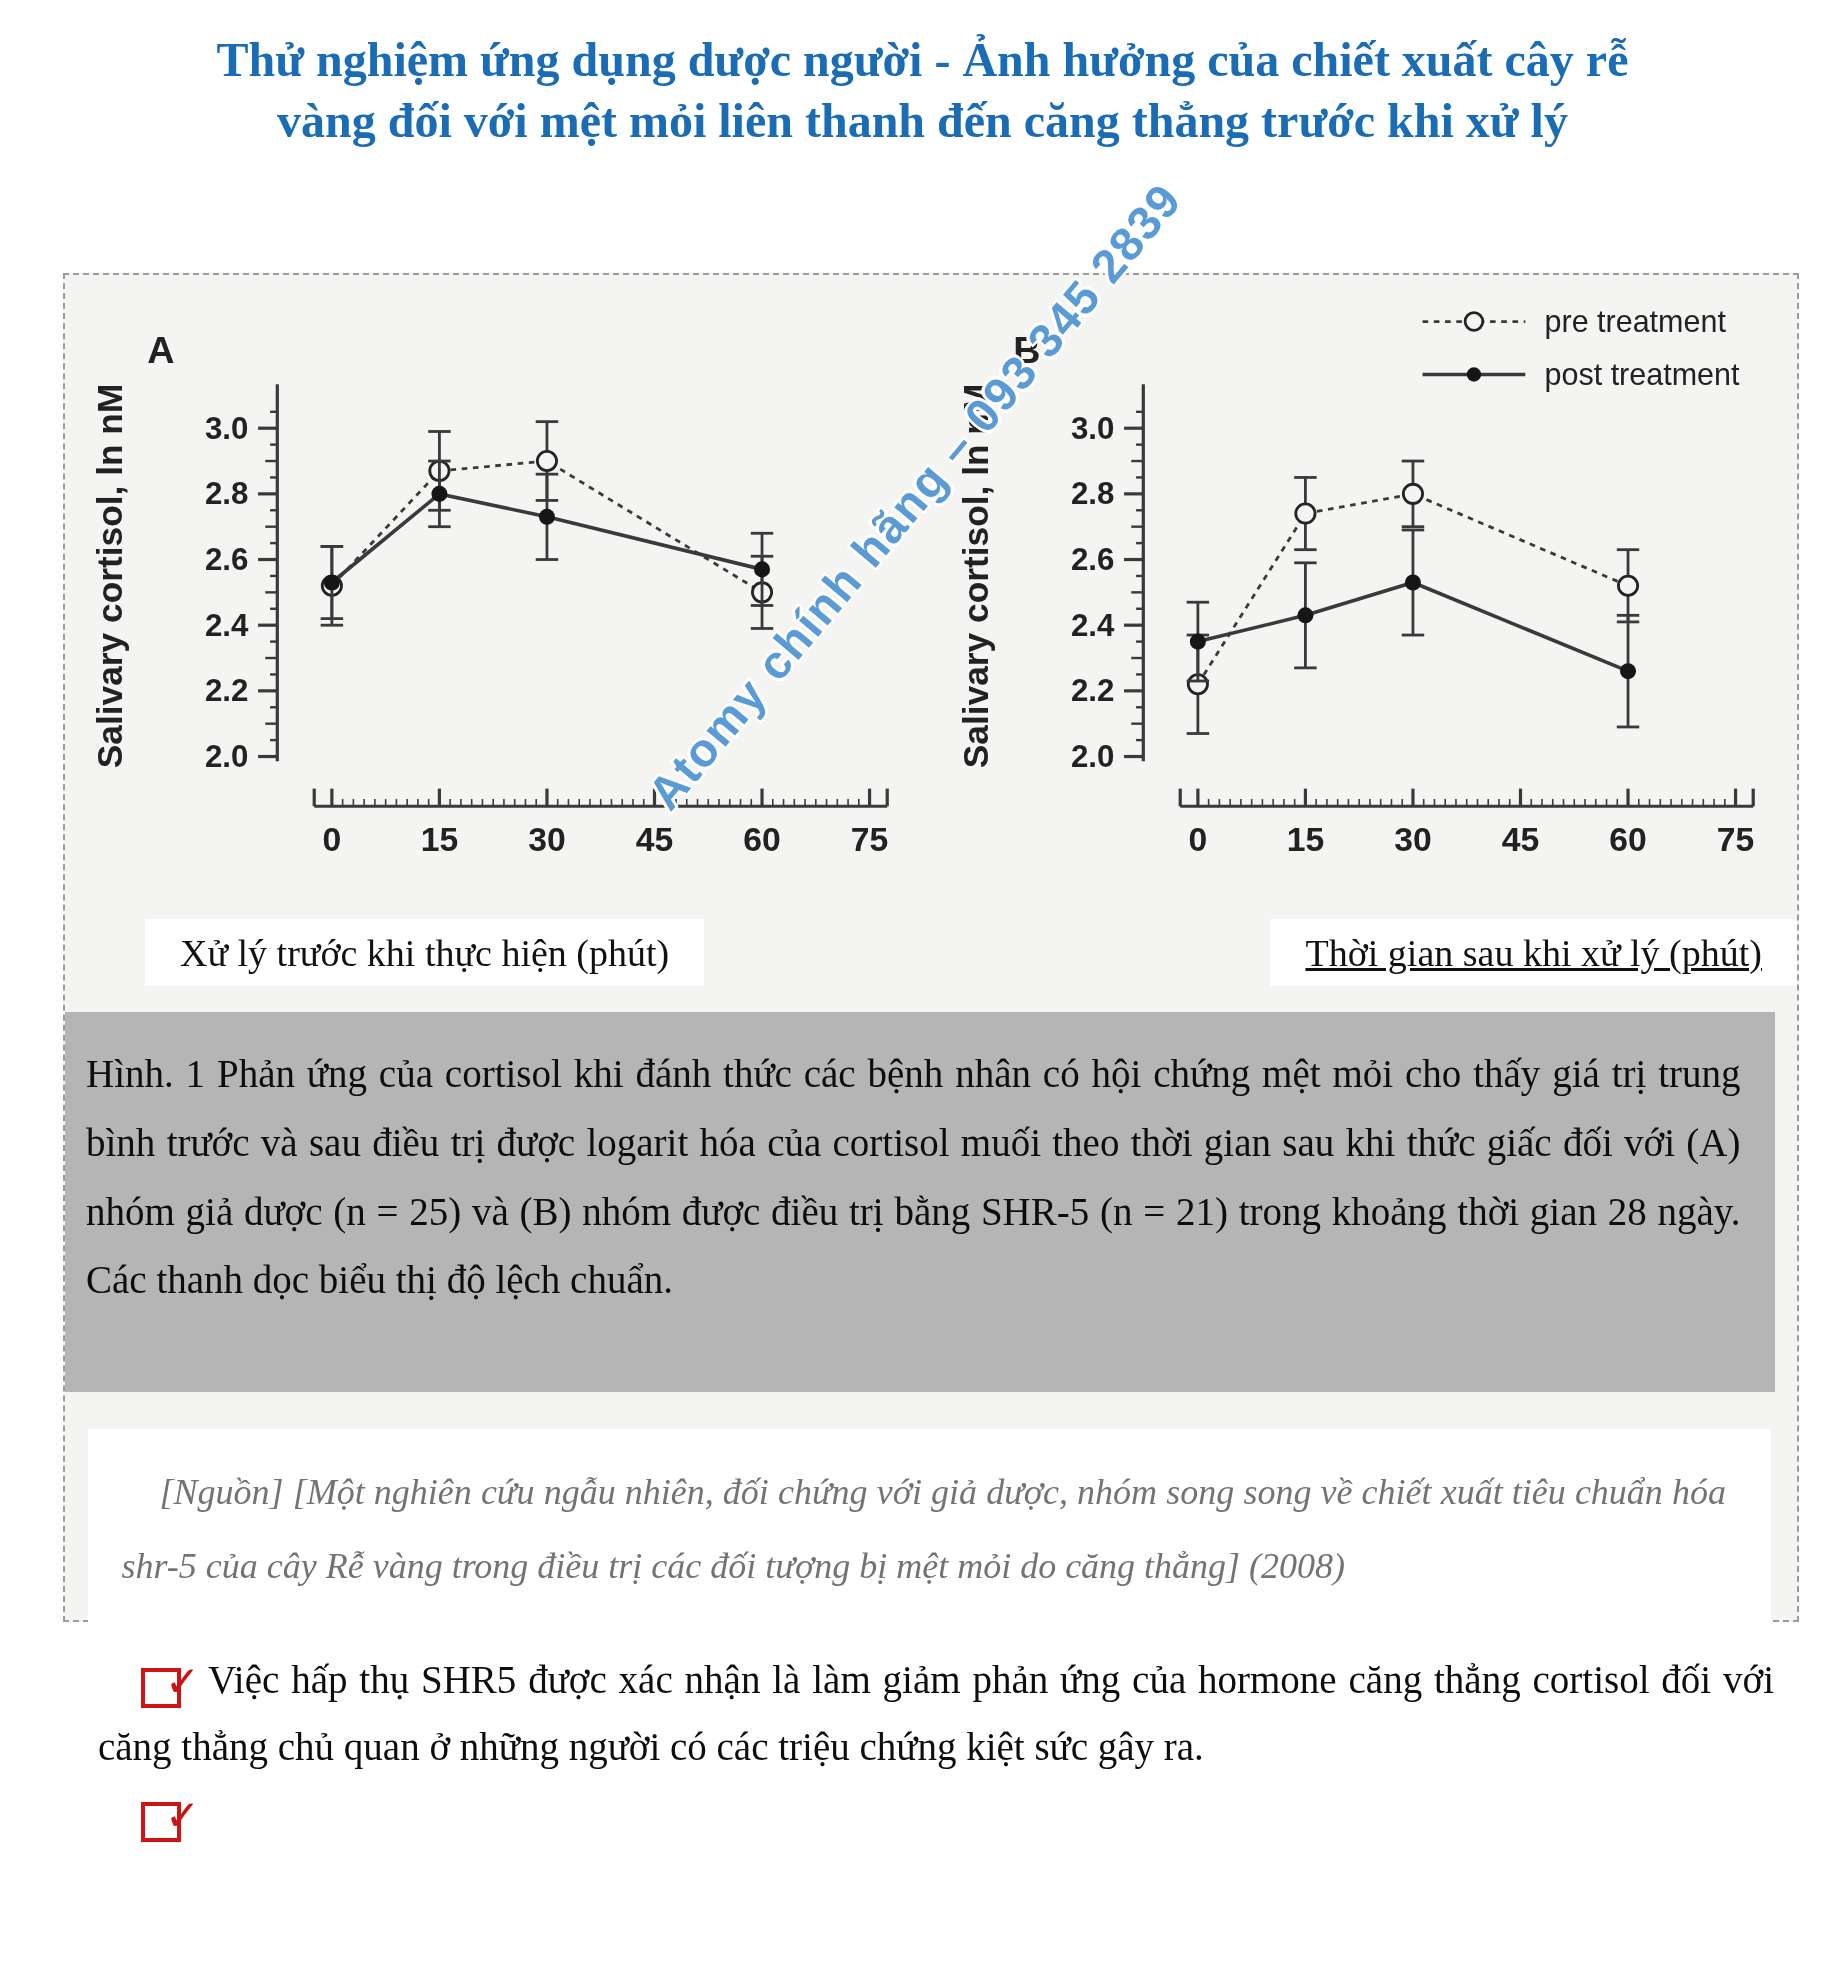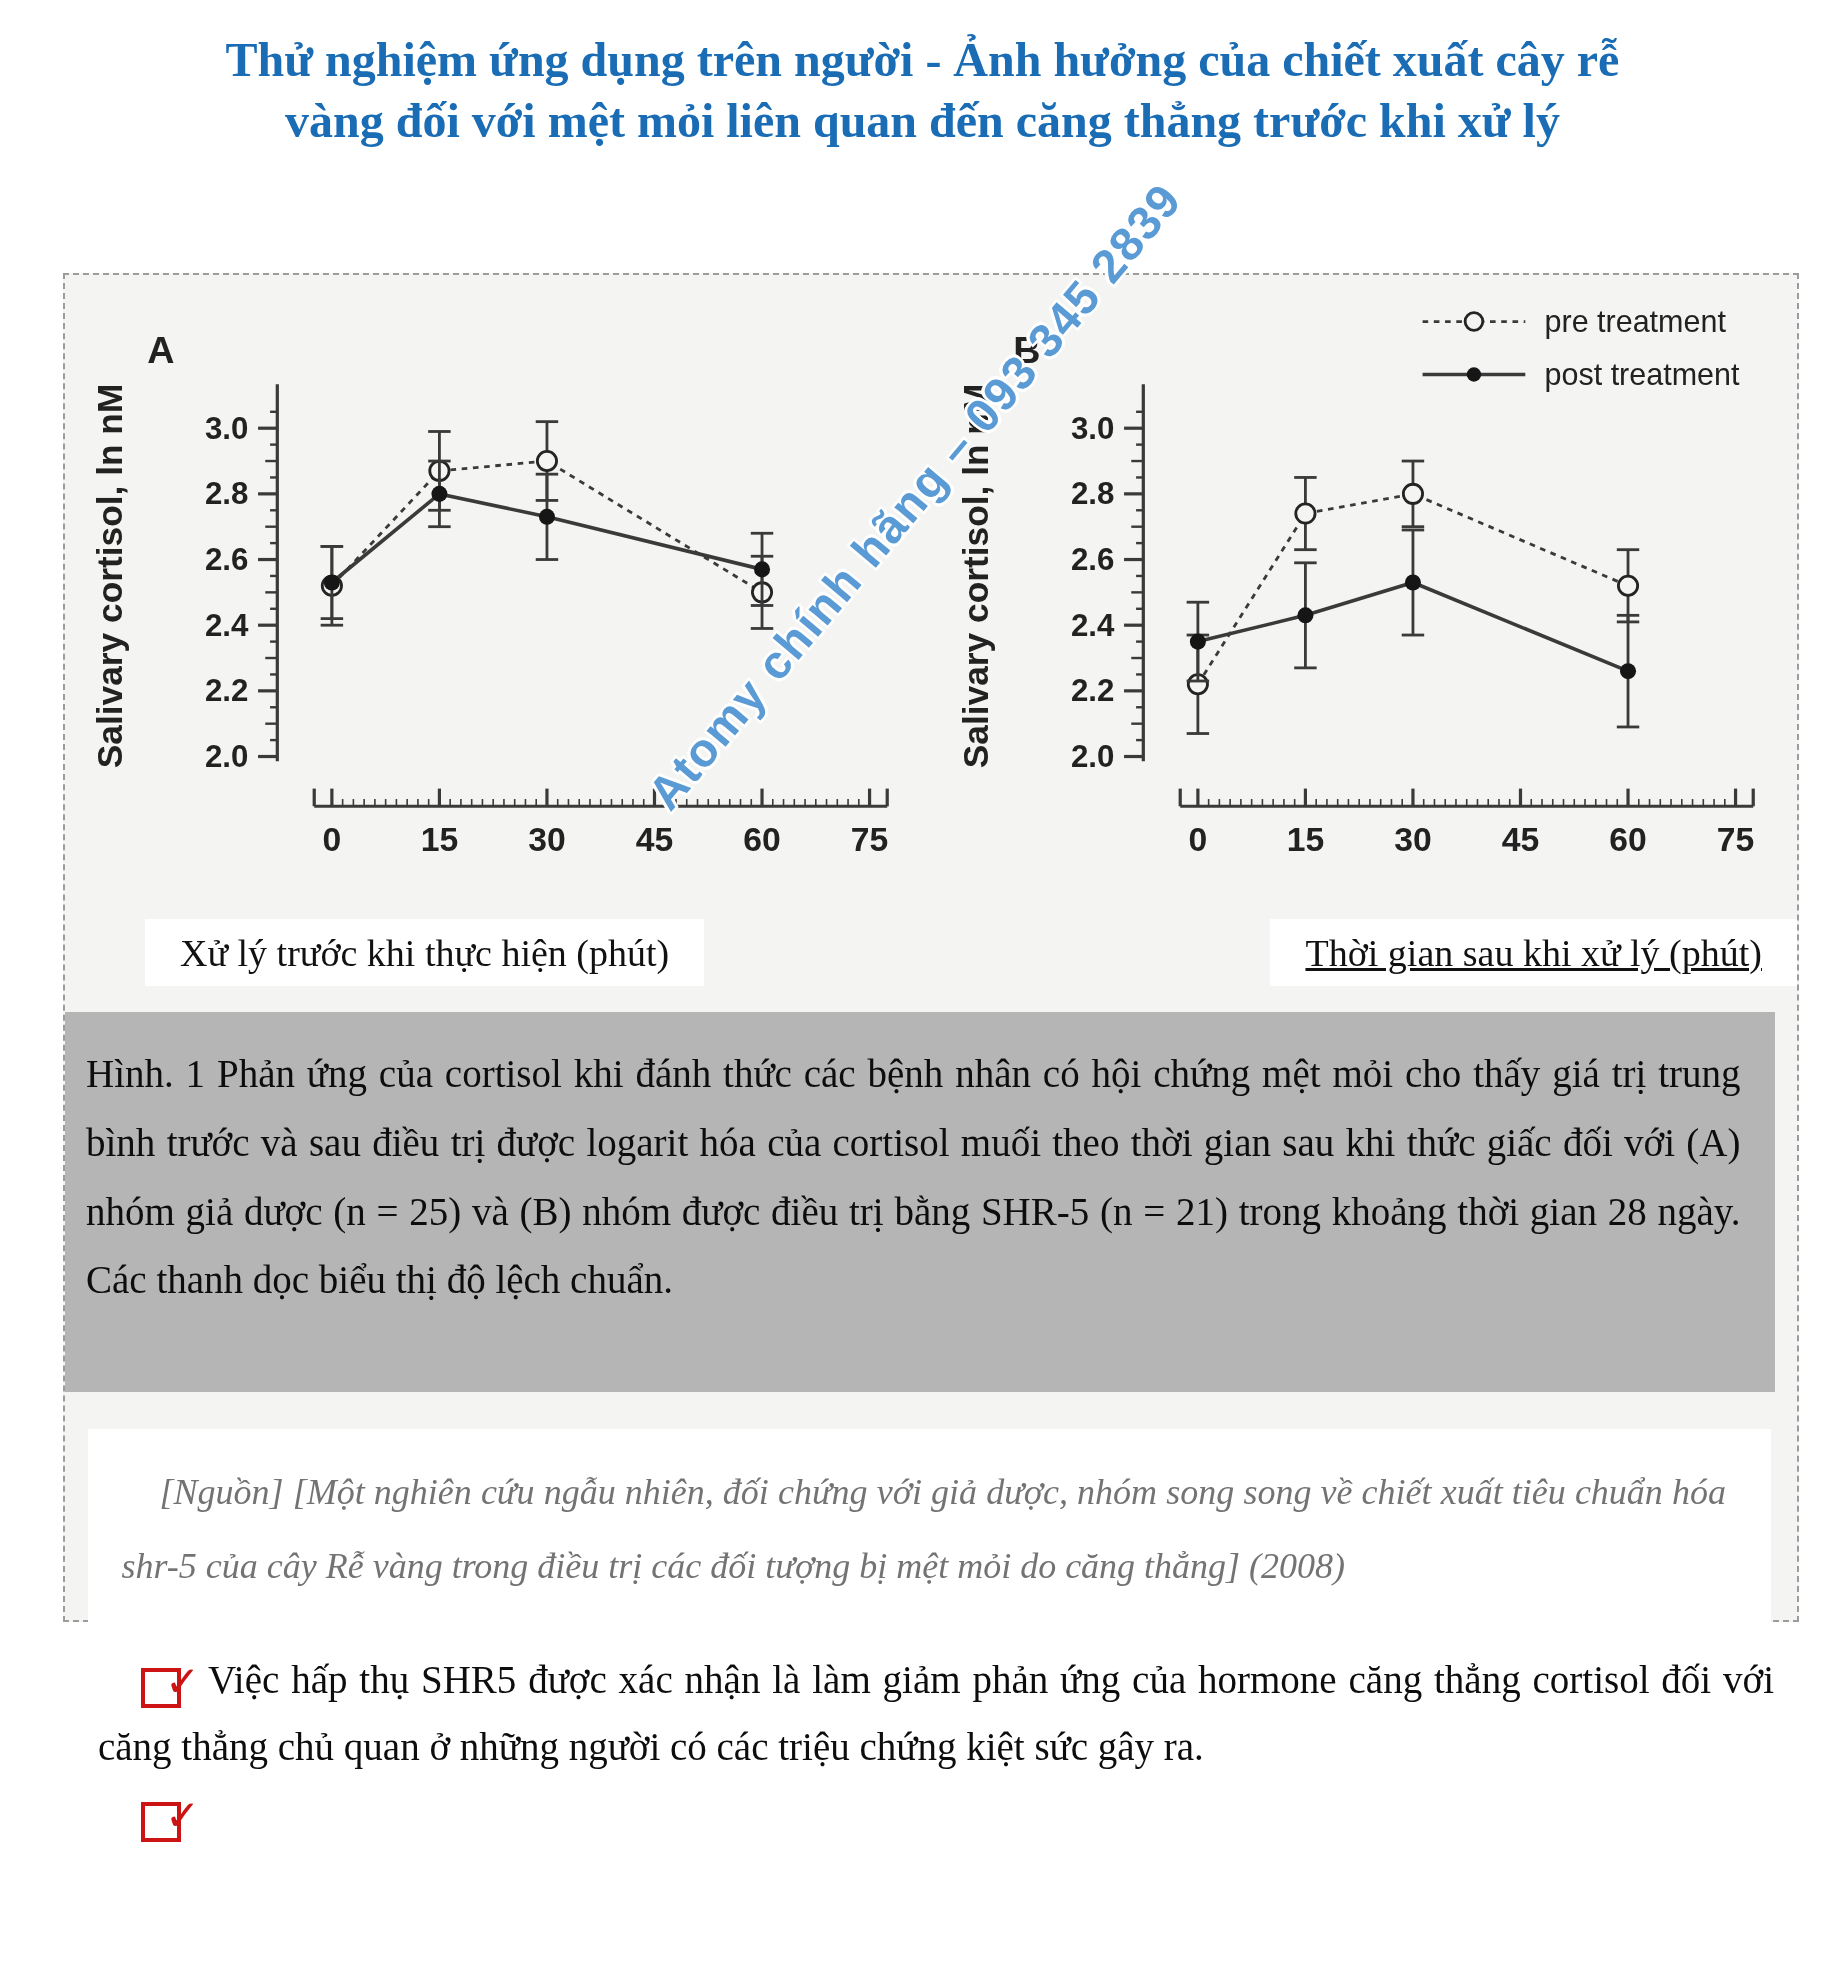--- a/index.html
+++ b/index.html
@@ -124,22 +124,22 @@
     white-space:nowrap;
     pointer-events:none;
   }
 </style>
 </head>
 <body>
 
 <div class="page">
 
   <div class="title">
-    <div>Thử nghiệm ứng dụng trên người - Ảnh hưởng của chiết xuất cây rễ</div>
-    <div>vàng đối với mệt mỏi liên quan đến căng thẳng trước khi xử lý</div>
+    <div>Thử nghiệm ứng dụng dược người - Ảnh hưởng của chiết xuất cây rễ</div>
+    <div>vàng đối với mệt mỏi liên thanh đến căng thẳng trước khi xử lý</div>
   </div>
 
   <div class="figure-box">
     <div class="charts-row">
       <div class="chart">
         <svg class="chart-svg" viewBox="0 0 1050 795">
             <g>
               <text x="88" y="110" class="panel-label">A</text>
             </g>
             <g>

